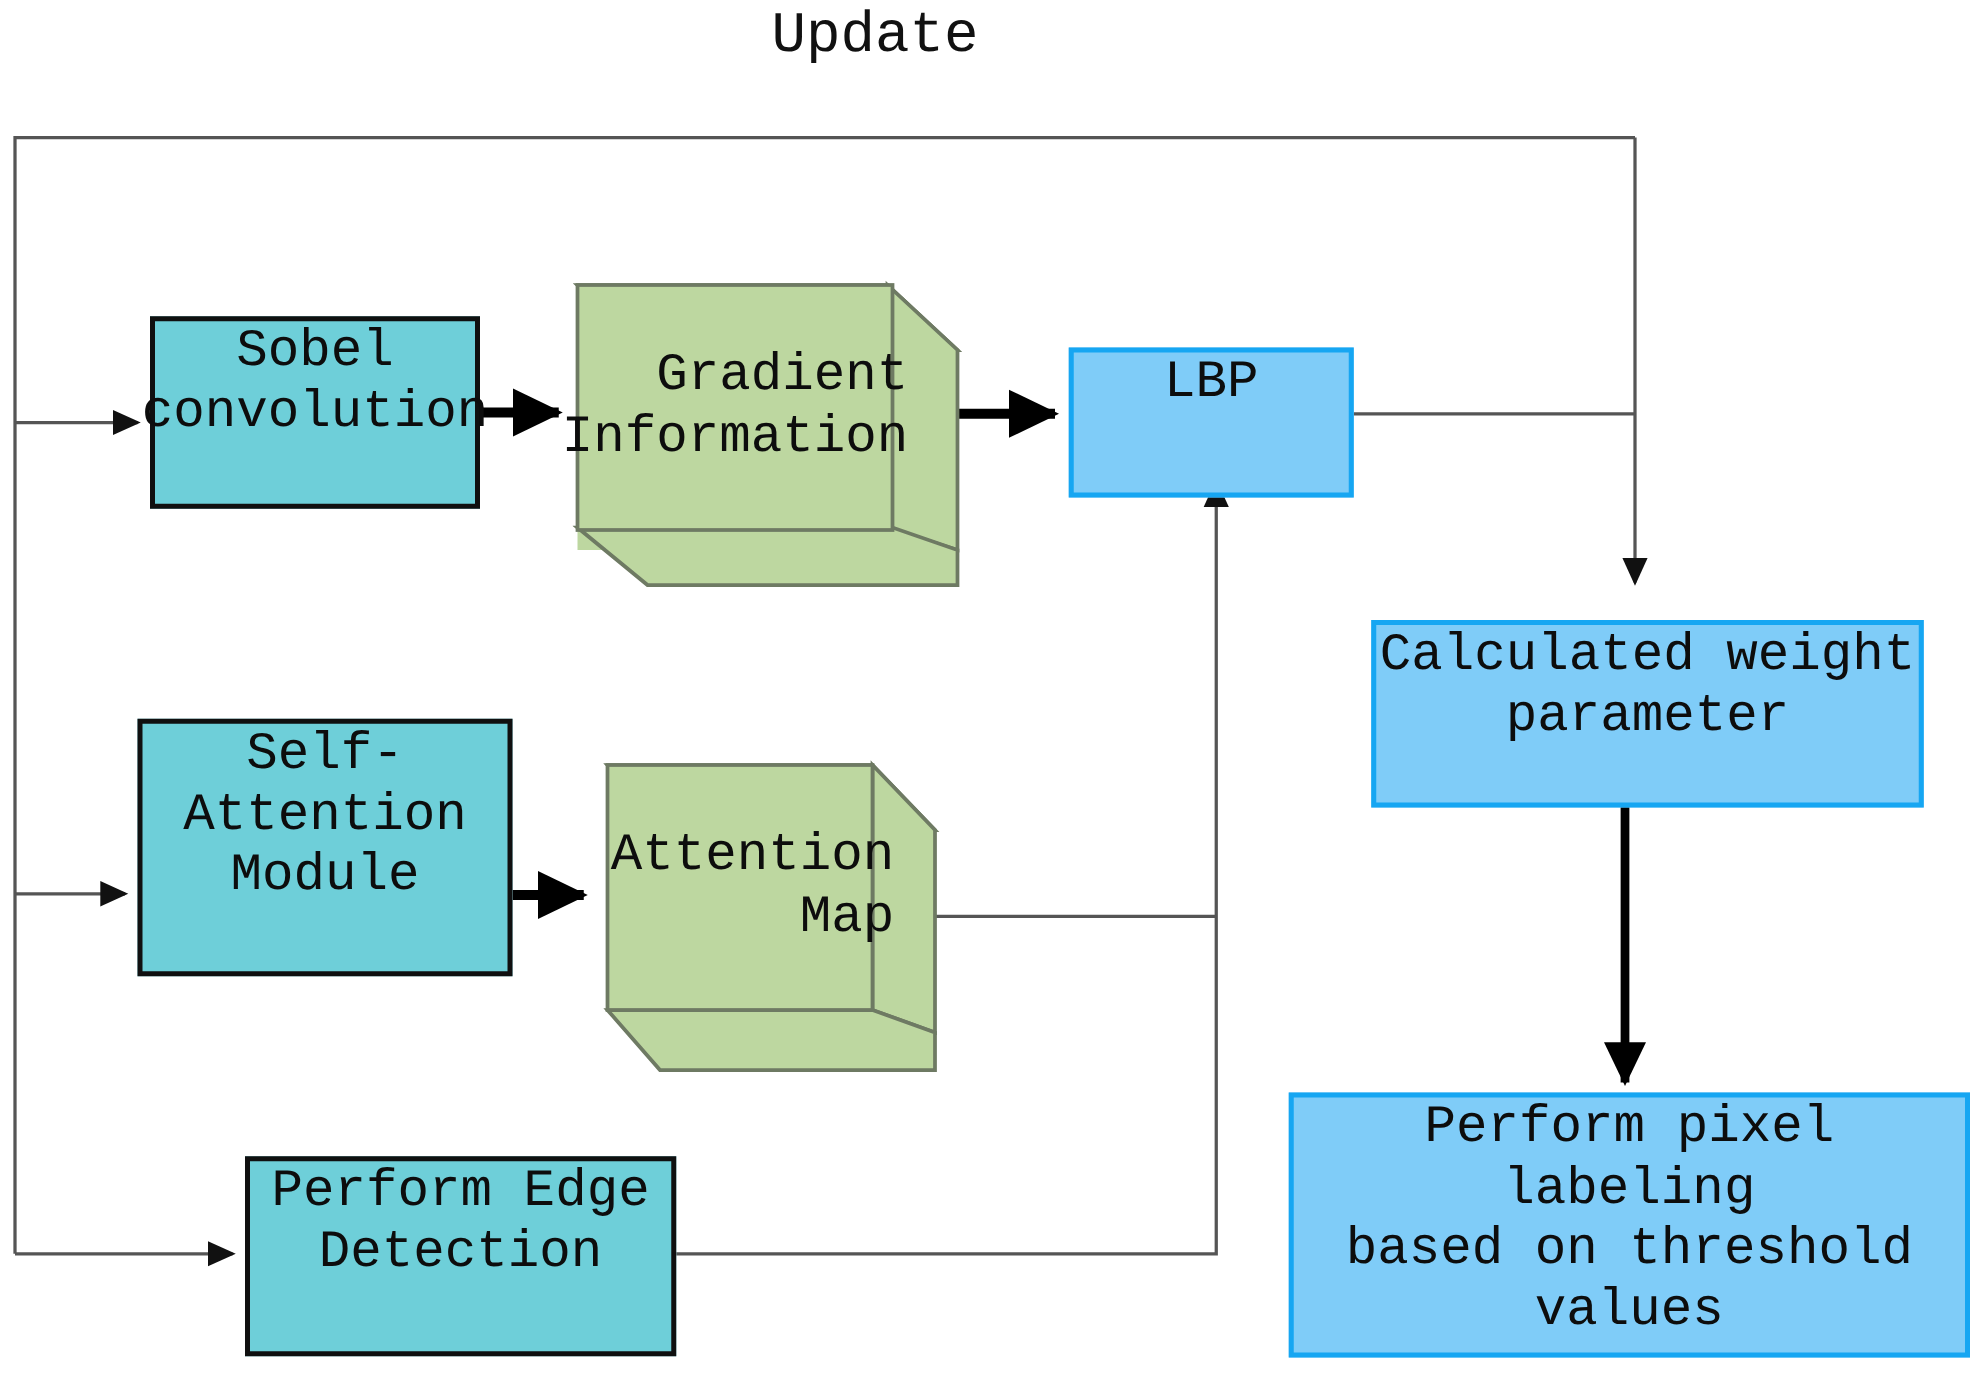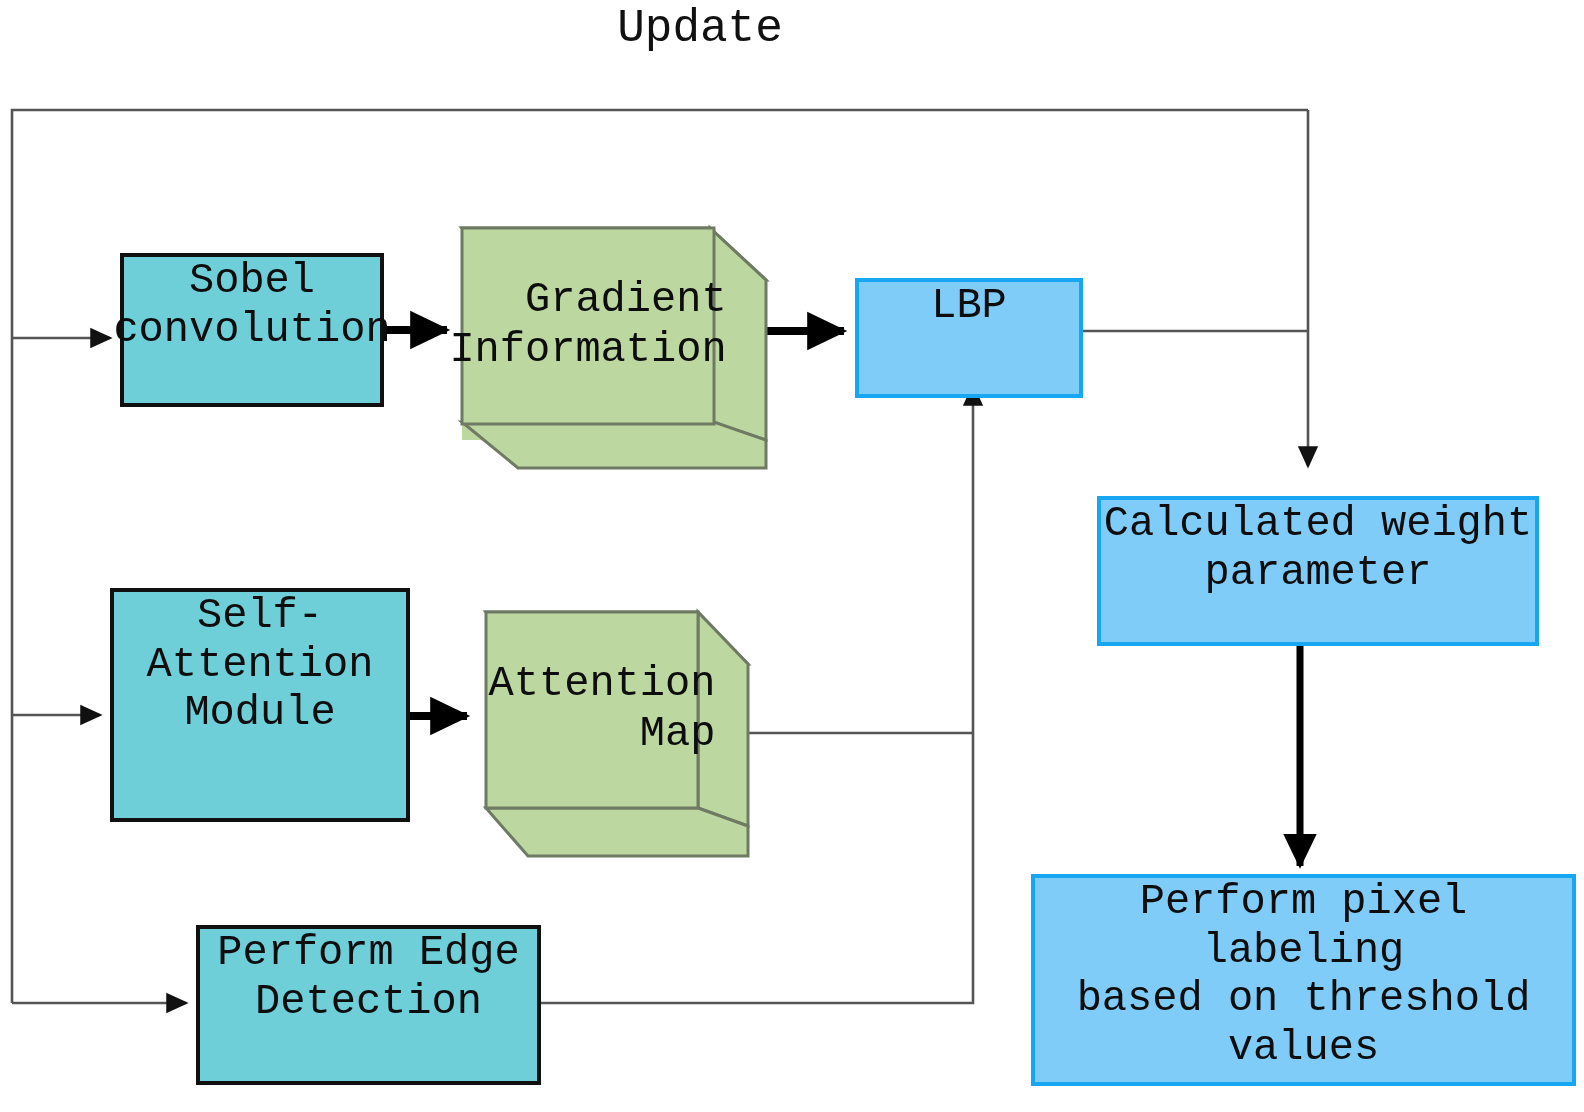--- a/index.html
+++ b/index.html
@@ -154,21 +154,21 @@
         <span>Gradient</span><br>
         <span>Information</span>
       </span>
     </div>
   </div>
 
   <div class="node node-blue" style="left:855px; top:278px; width:228px; height:120px;">
     <span>LBP</span>
   </div>
 
-  <div class="node node-teal" style="left:110px; top:588px; width:300px; height:234px;">
+  <div class="node node-teal" style="left:110px; top:575px; width:300px; height:206px;">
     <span>
       <span>Self-Attention</span><br>
       <span>Module</span>
     </span>
   </div>
 
   <div class="cube-wrap" style="left:482px; top:604px; width:272px; height:262px;">
     <svg width="272" height="262" viewBox="0 0 272 262">
       <polygon points="4,8 216,8 266,60 52,60" fill="#BDD7A0" stroke="#6E7A63" stroke-width="3"></polygon>
       <polygon points="216,8 266,60 266,222 216,204" fill="#BDD7A0" stroke="#6E7A63" stroke-width="3"></polygon>

